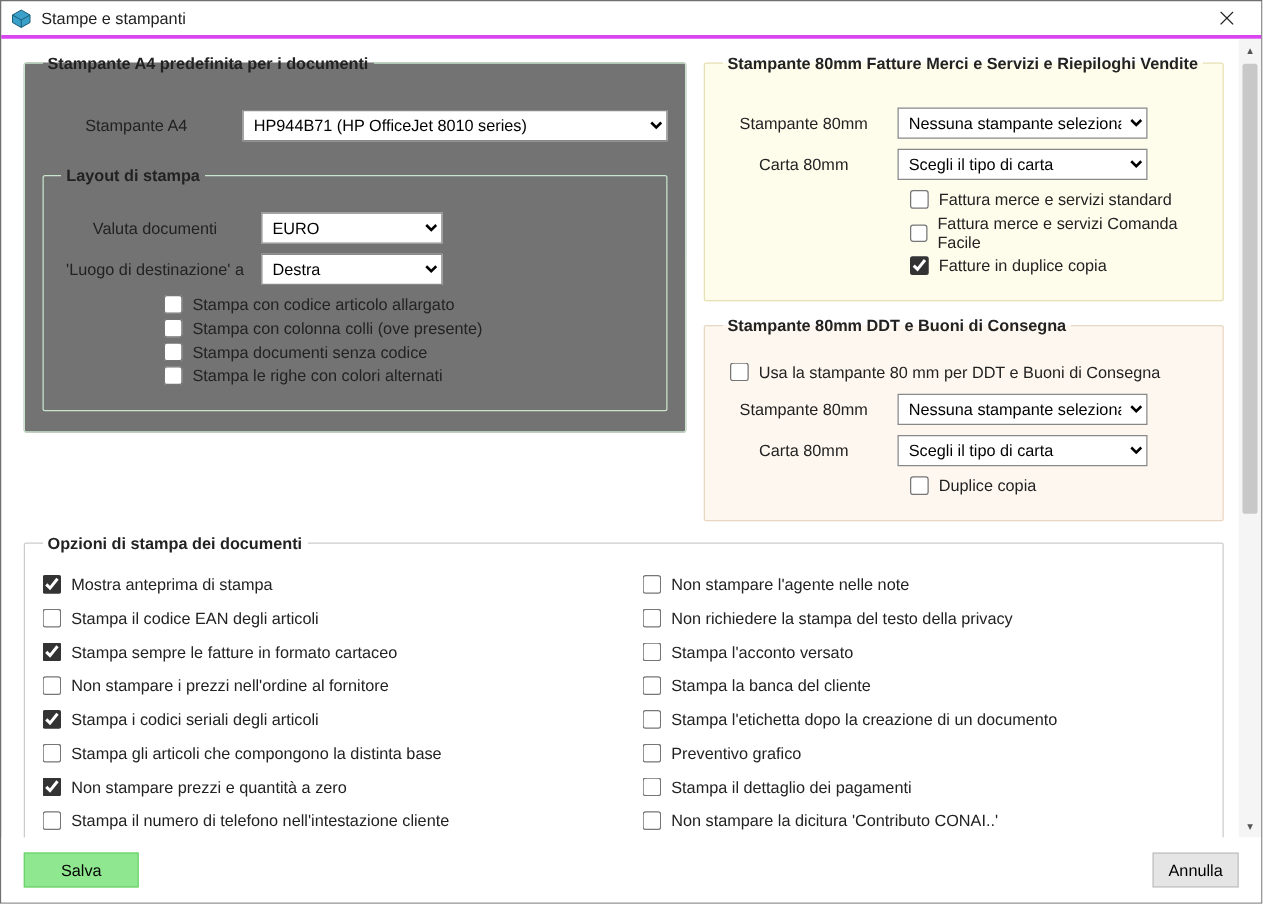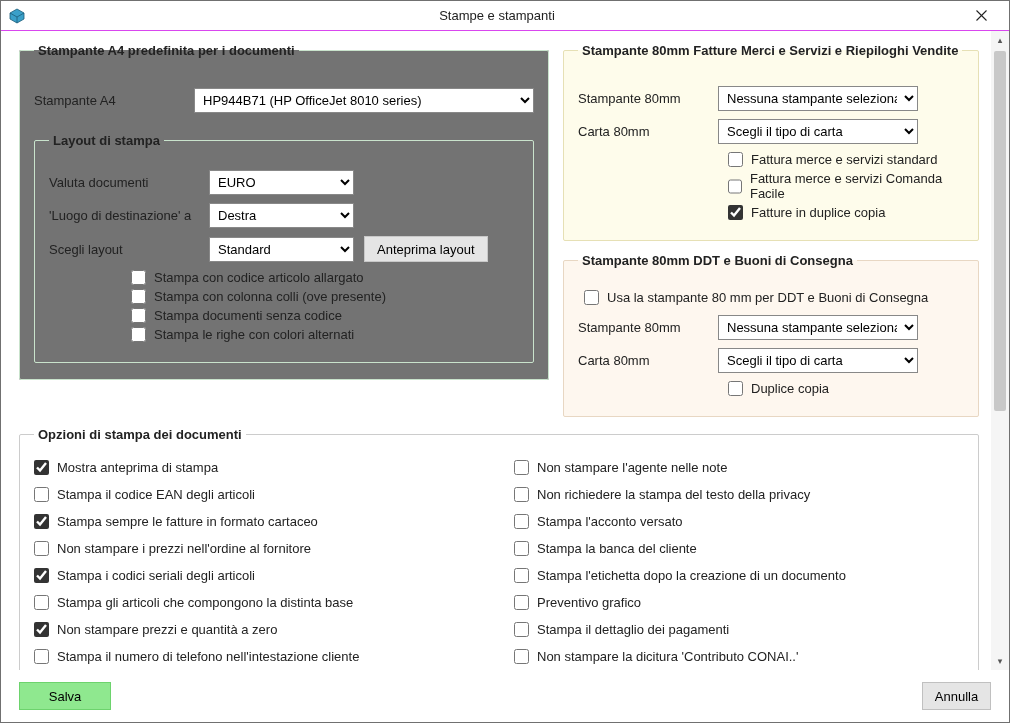--- a/index.html
+++ b/index.html
@@ -19,22 +19,21 @@
     display: flex;
     flex-direction: column;
     background: #fff;
     position: relative;
   }
   .titlebar {
     height: 30px;
     display: flex;
     align-items: center;
     padding: 0 8px;
-    border-bottom: 1px solid #d946ef;
-    text-align: center;
+    border-bottom: 3px solid #d946ef;
   }
   .titlebar .app-icon {
     width: 16px; height: 16px;
     margin-right: 8px;
     display: flex; align-items: center; justify-content: center;
   }
   .titlebar .title {
     flex: 1;
     font-size: 13px;
   }
@@ -92,21 +91,21 @@
     background: #fff;
   }
 
   .form-row {
     display: flex;
     align-items: center;
     gap: 10px;
     margin-bottom: 8px;
   }
   .form-row label {
-    text-align: left;
+    text-align: center;
     min-width: 150px;
   }
   .fs-yellow .form-row label,
   .fs-orange .form-row label {
     min-width: 130px;
   }
   select {
     font-family: inherit;
     font-size: 13px;
     height: 25px;
@@ -252,27 +251,20 @@
                 <select class="sel-med">
                   <option>EURO</option>
                 </select>
               </div>
               <div class="form-row">
                 <label>'Luogo di destinazione' a</label>
                 <select class="sel-med">
                   <option>Destra</option>
                 </select>
               </div>
-              <div class="form-row">
-                <label>Scegli layout</label>
-                <select class="sel-med">
-                  <option>Standard</option>
-                </select>
-                <button class="btn-plain">Anteprima layout</button>
-              </div>
 
               <div class="cb-row cb-indent">
                 <input type="checkbox" style="">
                 <span>Stampa con codice articolo allargato</span>
               </div>
               <div class="cb-row cb-indent">
                 <input type="checkbox" style="">
                 <span>Stampa con colonna colli (ove presente)</span>
               </div>
               <div class="cb-row cb-indent">

